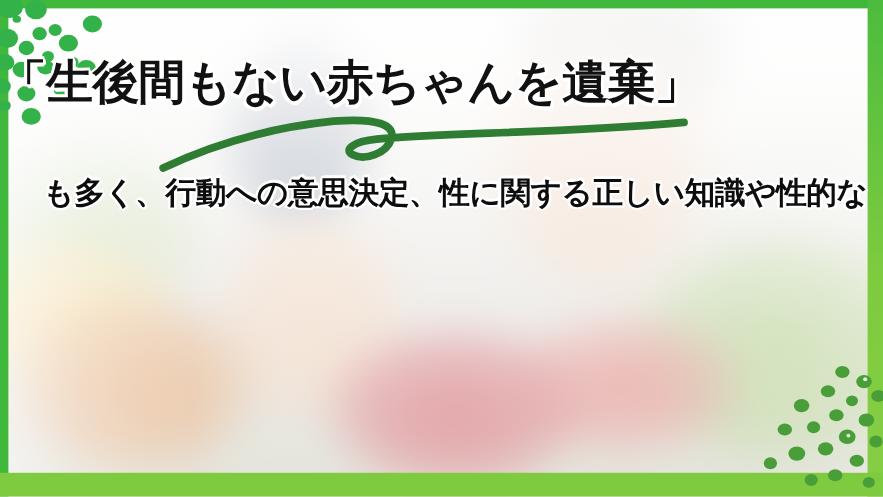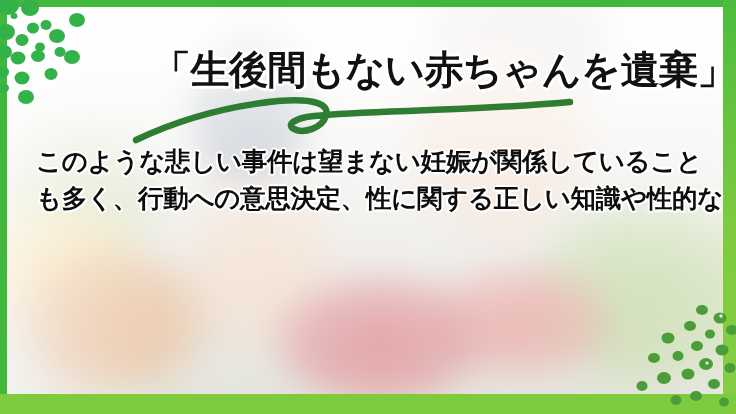--- a/index.html
+++ b/index.html
@@ -111,21 +111,21 @@
   .dots-tl { top: 0; left: 0; width: 150px; height: 130px; }
   .dots-br { right: 0; bottom: 0; width: 130px; height: 110px; }
   .dots svg { display: block; }
 
   
   .title-block {
     position: absolute;
     top: 49px;
     left: 0;
     right: 0;
-    text-align: right;
+    text-align: left;
   }
   .title {
     display: inline-block;
     margin: 0;
     font-size: 39px;
     line-height: 1.08;
     font-weight: 700;
     color: #111111;
     letter-spacing: -0.5px;
     white-space: nowrap;
@@ -245,21 +245,20 @@
   </div>
 
   <div class="swoosh">
     <svg width="470" height="52" viewBox="0 0 470 52" fill="none" xmlns="http://www.w3.org/2000/svg">
       <path d="M18 44 C 60 24, 110 10, 160 5 C 196 2, 212 8, 208 20 C 204 32, 186 38, 176 33 C 168 29, 176 22, 196 20 C 250 14, 340 16, 452 6" stroke="#2f7d32" stroke-width="6.5" stroke-linecap="round" stroke-linejoin="round" fill="none"></path>
     </svg>
   </div>
 
   <div class="body-block">
 
-    <p class="para">このような悲しい事件は望まない妊娠が関係していること</p>
     <p class="para">も多く、行動への意思決定、性に関する正しい知識や性的な</p>
 
     <div class="para-gap"></div>
 
 
   </div>
 
 </div>
 
 </body></html>

